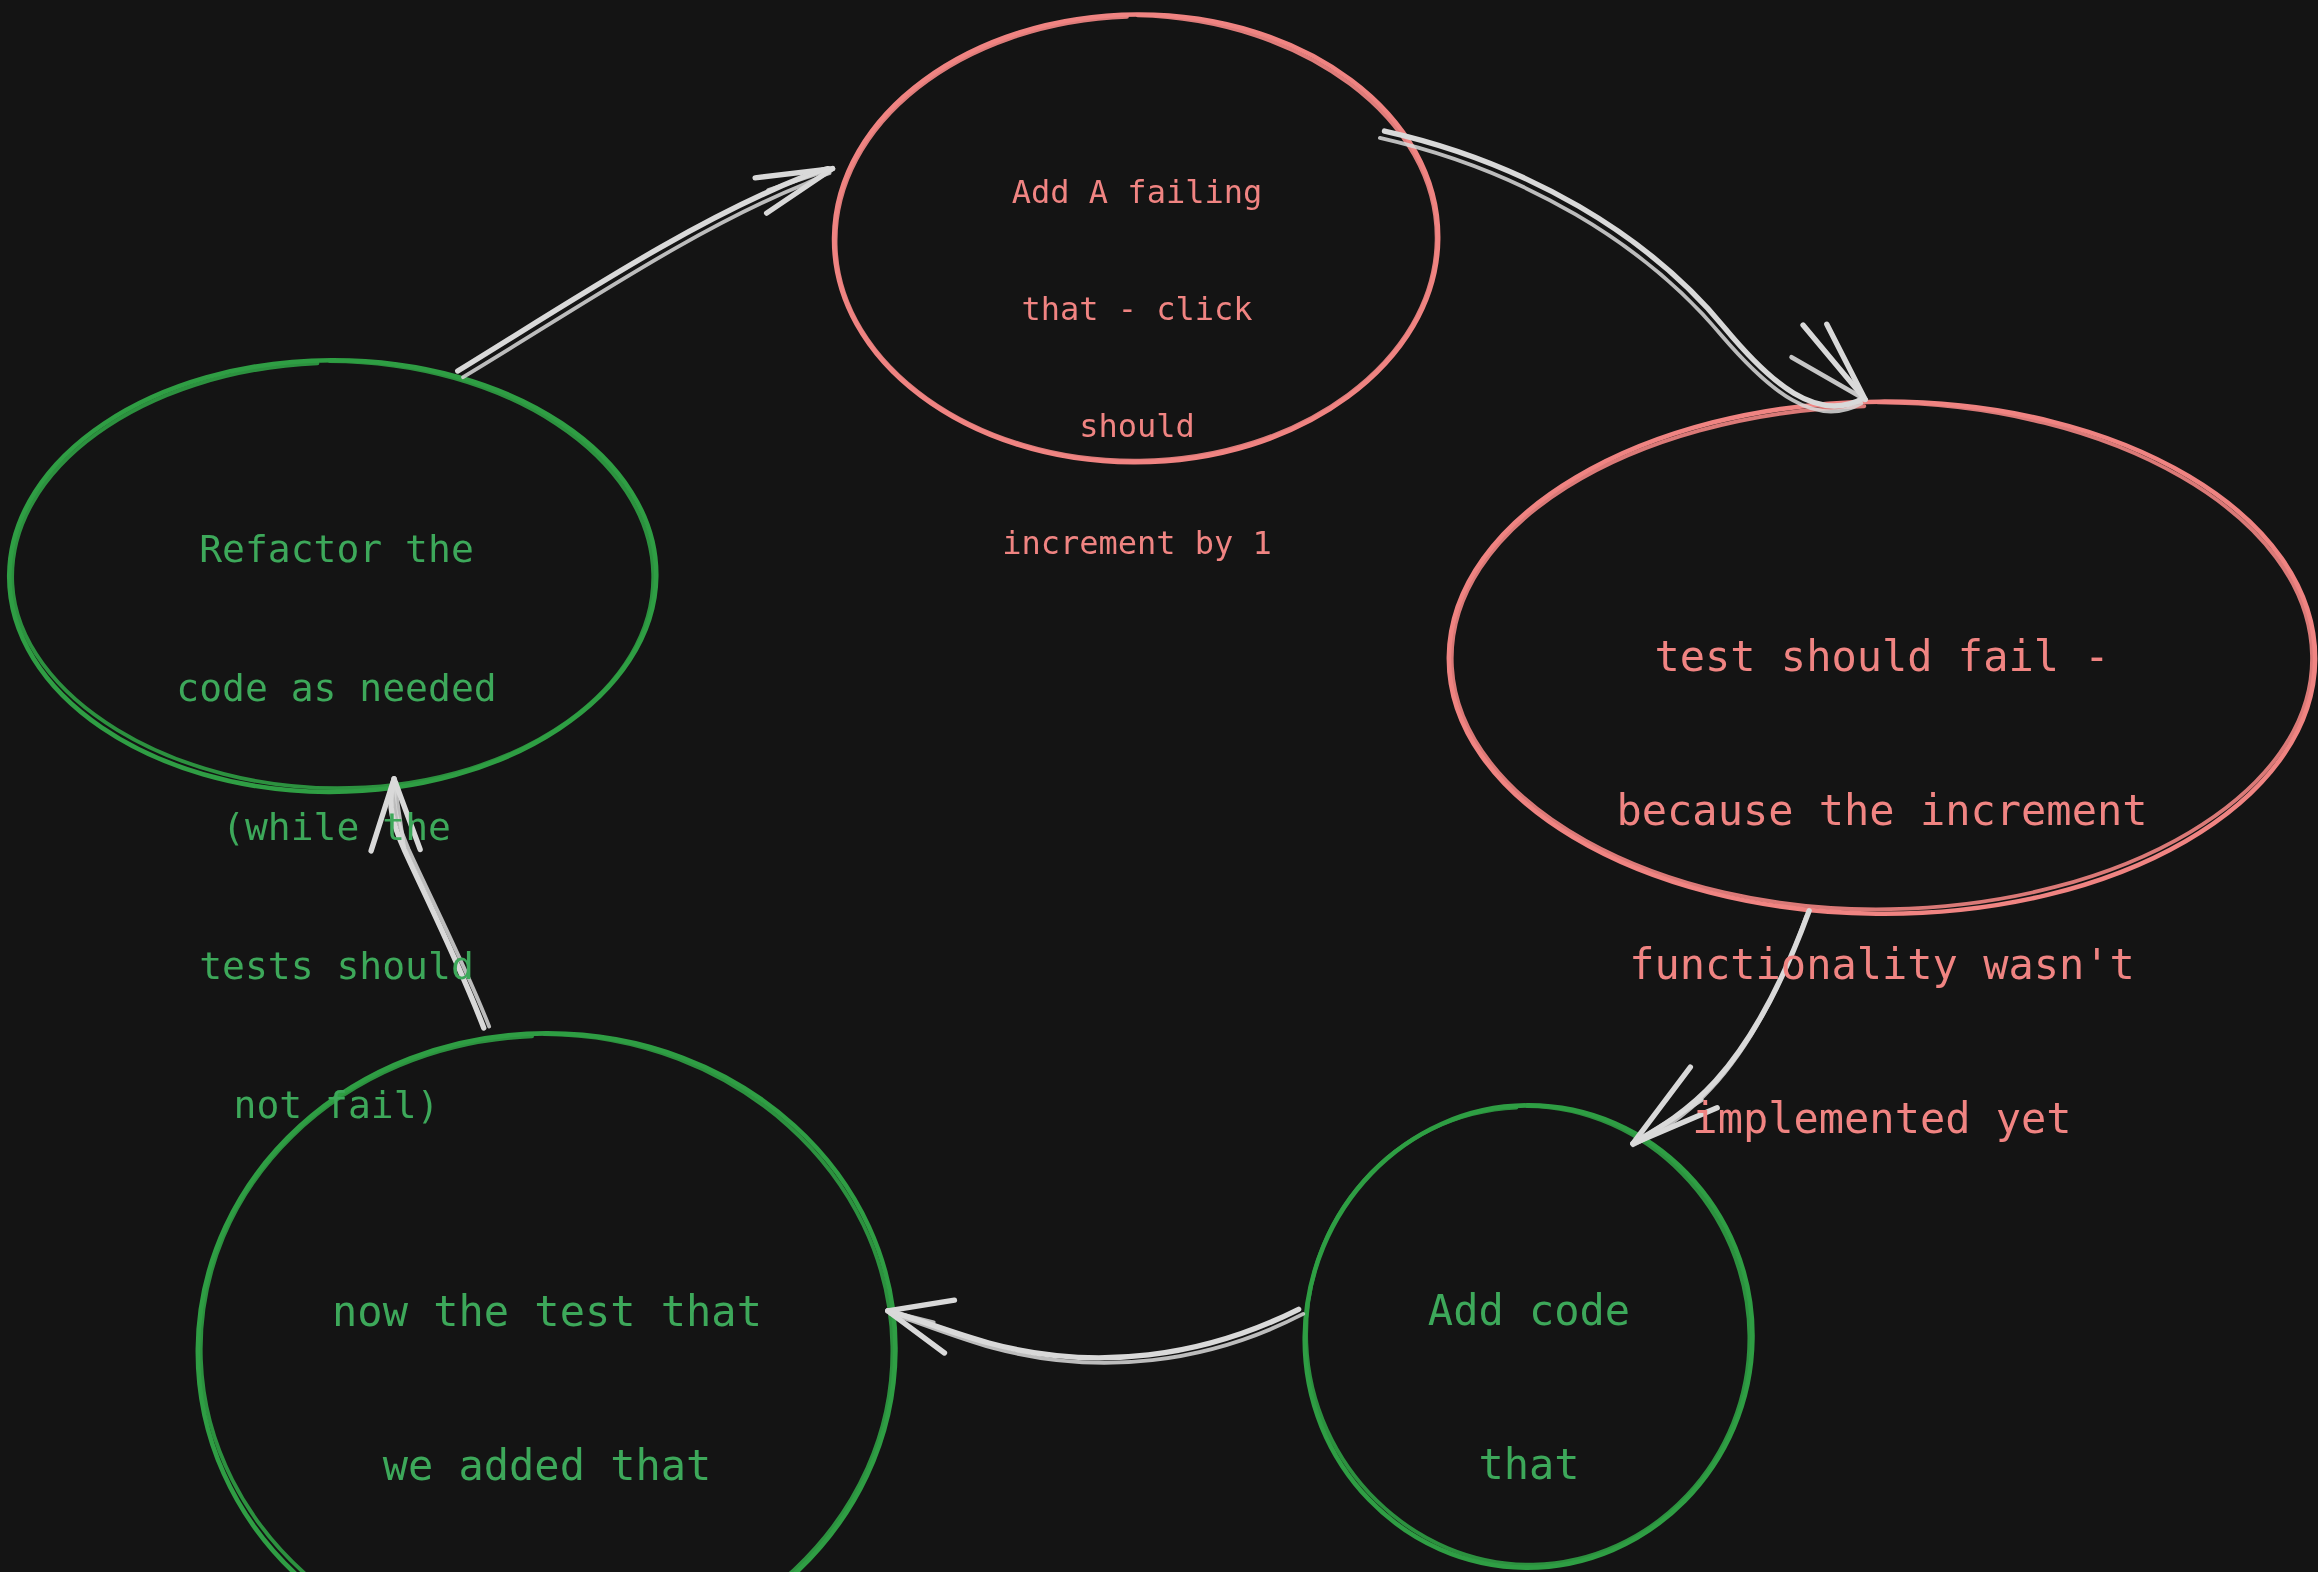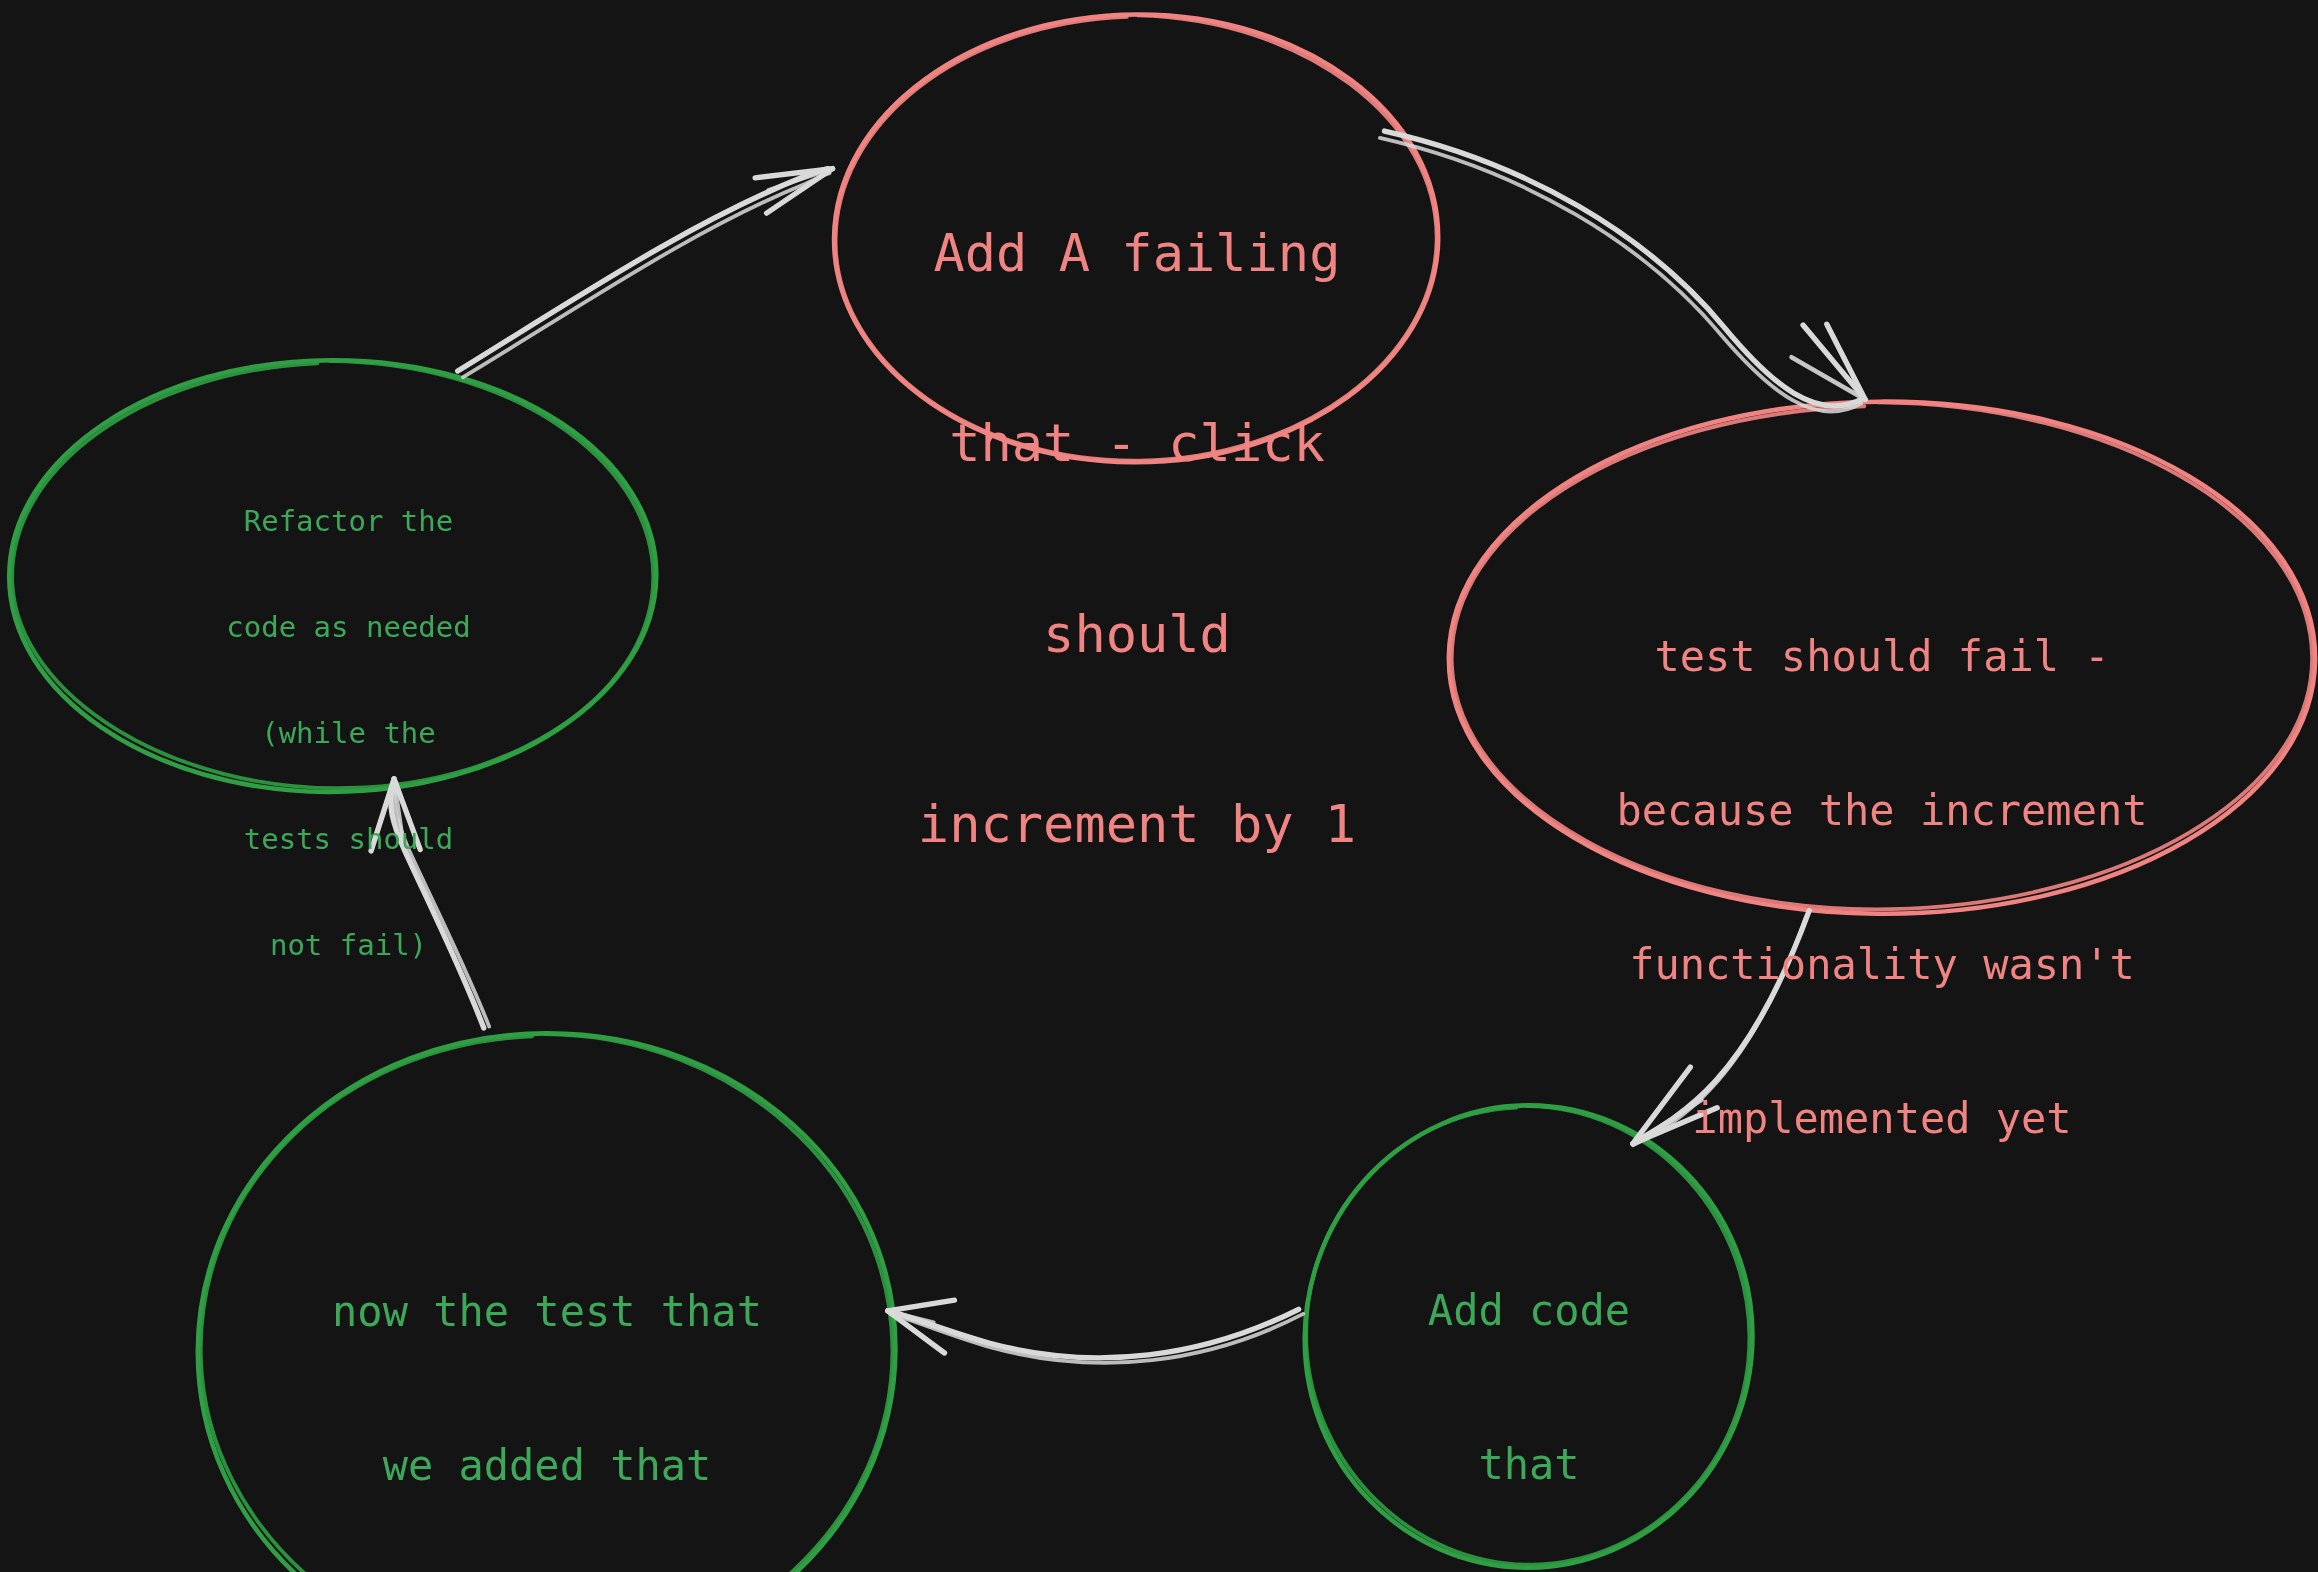--- a/index.html
+++ b/index.html
@@ -168,21 +168,21 @@
       <path d="M 604 492
                C 757 400 906 298 1050 240
                C 1064 234 1074 228 1082 226" fill="none" stroke="#d9d9d9" stroke-width="5" stroke-linecap="round" opacity="0.85"></path>
       <path d="M 1086 220 L 985 232" fill="none" stroke="#d9d9d9" stroke-width="7" stroke-linecap="round"></path>
       <path d="M 1086 220 L 1000 278" fill="none" stroke="#d9d9d9" stroke-width="7" stroke-linecap="round"></path>
       <path d="M 1086 220 L 1002 248" fill="none" stroke="#d9d9d9" stroke-width="5" stroke-linecap="round" opacity="0.85"></path>
     </g>
 
   </svg>
 
-  <div class="node-text" style="left:834px; top:95px; width:606px; color:#f08482; font-size:52px;">
+  <div class="node-text" style="left:834px; top:95px; width:606px; color:#f08482; font-size:32px;">
     <span class="ln">Add A failing</span>
     <span class="ln">that - click</span>
     <span class="ln">should</span>
     <span class="ln">increment by 1</span>
   </div>
 
   <div class="node-text" style="left:1449px; top:529px; width:866px; color:#f08482; font-size:42px;">
     <span class="ln">test should fail -</span>
     <span class="ln">because the increment</span>
     <span class="ln">functionality wasn't</span>
@@ -198,21 +198,21 @@
   </div>
 
   <div class="node-text" style="left:198px; top:1184px; width:698px; color:#3da85a; font-size:42px;">
     <span class="ln">now the test that</span>
     <span class="ln">we added that</span>
     
     
     
   </div>
 
-  <div class="node-text" style="left:25px; top:433px; width:647px; color:#3da85a; font-size:29px;">
+  <div class="node-text" style="left:13px; top:433px; width:647px; color:#3da85a; font-size:38px;">
     <span class="ln">Refactor the</span>
     <span class="ln">code as needed</span>
     <span class="ln">(while the</span>
     <span class="ln">tests should</span>
     <span class="ln">not fail)</span>
   </div>
 
 </div>
 
 

